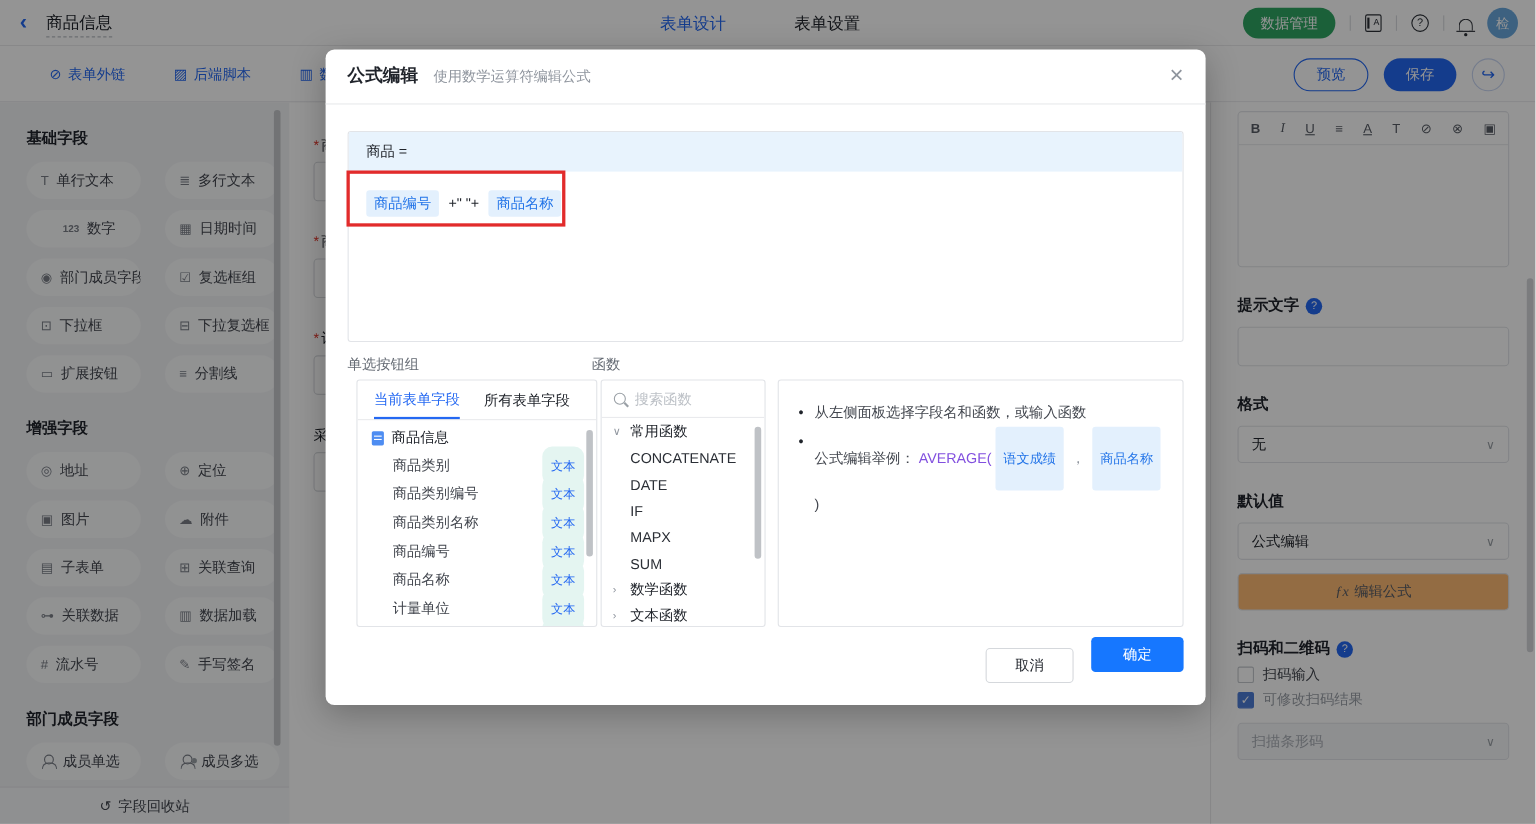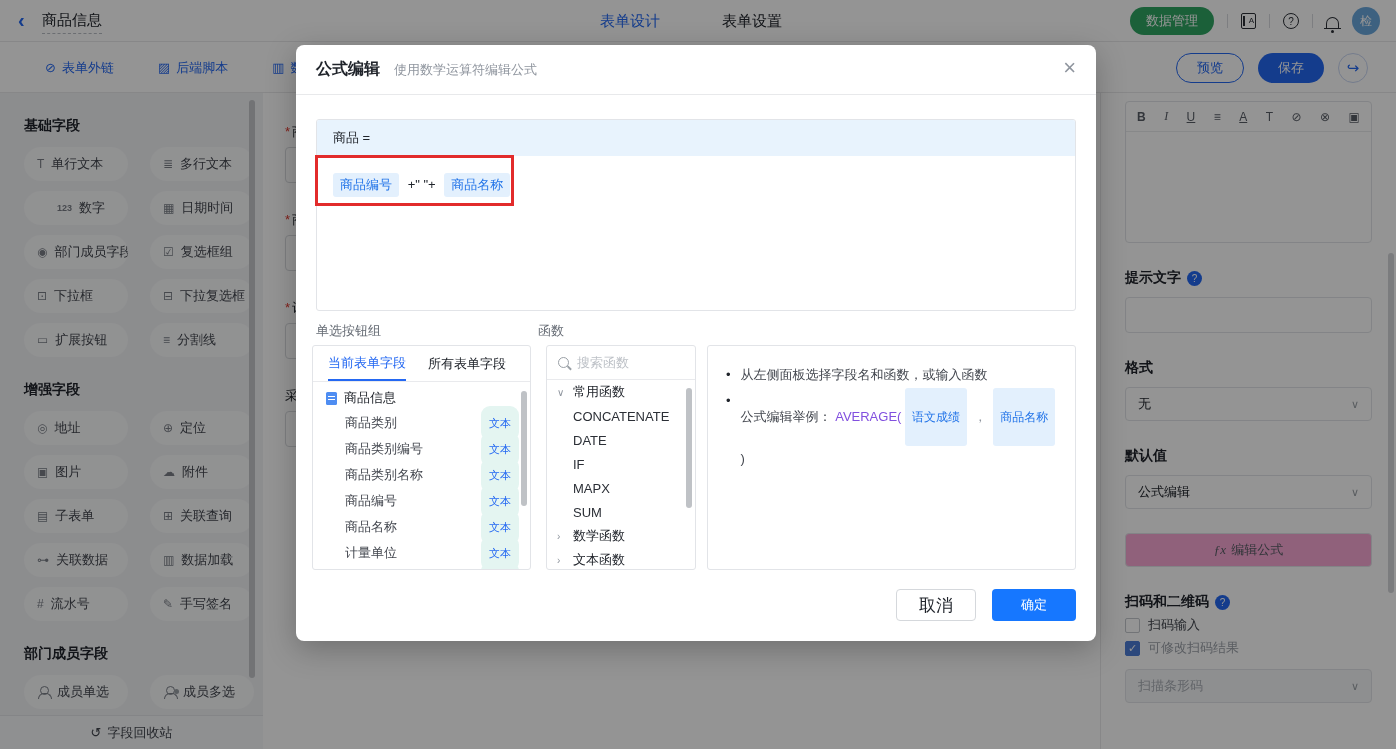--- a/index.html
+++ b/index.html
@@ -67,21 +67,21 @@
   .editor-tools { height:30px; border-bottom:1px solid #e9eaed; display:flex; align-items:center; justify-content:space-between; padding:0 11px; color:#585d66; font-size:12px; }
   .rt { cursor:pointer; }
   .rt.b { font-weight:bold; } .rt.i { font-style:italic; font-family:"Liberation Serif", serif; }
   .rt.u, .rt.a { text-decoration:underline; }
   .p-label { font-size:14px; font-weight:bold; color:#20242b; margin-top:26px; display:flex; align-items:center; gap:6px; }
   .q-badge { width:15px; height:15px; border-radius:50%; background:#2468f2; color:#fff; font-size:10px; display:inline-flex; align-items:center; justify-content:center; font-weight:normal; }
   .p-input { margin-top:10px; height:36px; width:100%; border:1px solid #e2e4e8; border-radius:4px; font-size:13px; padding:0 10px; font-family:inherit; }
   .p-select { margin-top:10px; height:34px; border:1px solid #e2e4e8; border-radius:4px; display:flex; align-items:center; justify-content:space-between; padding:0 12px; font-size:13px; color:#20242b; cursor:pointer; }
   .p-select .chev { color:#9aa0a6; font-size:11px; }
   .p-select.disabled { background:#f5f6f8; color:#a9aeb5; cursor:default; }
-  .fx-btn { margin-top:24px; height:34px; width:100%; border:1px solid #e2e4e8; border-radius:4px; background:#f9a8d4; font-size:13px; color:#585d66; display:flex; align-items:center; justify-content:center; gap:5px; cursor:pointer; }
+  .fx-btn { margin-top:12px; height:34px; width:100%; border:1px solid #e2e4e8; border-radius:4px; background:#fdba74; font-size:13px; color:#585d66; display:flex; align-items:center; justify-content:center; gap:5px; cursor:pointer; }
   .fx-g { font-style:italic; font-family:"Liberation Serif", serif; }
   .chk-row { margin-top:5px; display:flex; align-items:center; gap:8px; font-size:13px; color:#42464e; cursor:pointer; }
   .chk { width:15px; height:15px; border:1px solid #c4c8cd; border-radius:2px; background:#fff; flex:none; }
   .chk.checked { background:#4d7cd6; border-color:#4d7cd6; color:#fff; font-size:11px; display:flex; align-items:center; justify-content:center; }
   .chk-row.dim { color:#9ba0a8; }
   .p-scroll { position:absolute; right:2px; top:160px; width:6px; height:340px; border-radius:3px; background:#d4d6da; }
 
   
   .overlay { position:absolute; inset:0; background:rgba(0,0,0,0.42); z-index:10; }
   .modal { position:absolute; left:296px; top:45px; width:800px; height:596px; background:#fff; border-radius:8px; box-shadow:0 8px 30px rgba(0,0,0,0.25); z-index:20; }
@@ -92,21 +92,21 @@
 
   .f-box { position:absolute; left:20px; top:74px; width:760px; height:192px; border:1px solid #e2e4e8; border-radius:3px; overflow:hidden; }
   .f-head { height:36px; background:#e8f3fd; display:flex; align-items:center; padding:0 16px; font-size:13px; color:#20242b; }
   .f-body { padding:17px 16px; cursor:text; }
   .chip { display:inline-block; background:#e3f0fd; color:#2173e8; border-radius:3px; padding:3px 7px; font-size:13px; cursor:pointer; }
   .f-op { margin:0 5px; color:#20242b; font-size:13px; }
   .red-annotation { position:absolute; left:19px; top:110px; width:199px; height:51px; border:3px solid #e22b2b; z-index:5; pointer-events:none; }
 
   .sec-label { position:absolute; top:277px; font-size:13px; color:#646a73; }
   .m-panel { position:absolute; top:300px; height:225px; border:1px solid #e2e4e8; border-radius:3px; background:#fff; overflow:hidden; }
-  .vars-panel { left:16px; width:219px; }
+  .vars-panel { left:28px; width:219px; }
   .v-tabs { height:36px; border-bottom:1px solid #e9eaed; display:flex; align-items:stretch; gap:22px; padding:0 15px; }
   .v-tab { display:flex; align-items:center; font-size:13px; color:#20242b; cursor:pointer; white-space:nowrap; }
   .v-tab.active { color:#2468f2; border-bottom:2px solid #2468f2; }
   .v-root { height:28px; display:flex; align-items:center; gap:7px; padding:4px 0 0 13px; font-size:13px; color:#20242b; cursor:pointer; }
   .icon-doc { width:11px; height:13px; background:#4e8df2; border-radius:1.5px; position:relative; flex:none; }
   .icon-doc::after { content:''; position:absolute; left:2px; top:4px; width:7px; height:1.5px; background:#fff; box-shadow:0 3px 0 #fff; }
   .v-row { height:26px; display:flex; align-items:center; padding:0 11px 0 32px; cursor:pointer; }
   .v-name { flex:1; font-size:13px; color:#42464e; }
   .badge { background:#e4f5f1; color:#2468f2; font-size:11px; border-radius:9px; padding:10px 8px; }
   .v-scroll { position:absolute; right:3px; top:45px; width:6px; height:115px; border-radius:3px; background:#bfc2c6; }
@@ -123,21 +123,21 @@
   .fn-scroll { position:absolute; right:3px; top:42px; width:6px; height:120px; border-radius:3px; background:#bfc2c6; }
 
   .hint-panel { left:411px; width:369px; padding:16px 18px; }
   .hint-line { display:flex; gap:10px; font-size:13px; color:#42464e; line-height:26px; }
   .hint-line .dot { color:#20242b; }
   .fn-name { color:#8250df; }
   .chip-sm { display:inline-block; background:#e3f0fd; color:#2173e8; border-radius:3px; padding:16px 7px; font-size:12px; }
   .hint-comma { color:#8f959e; margin:0 3px; }
 
   .m-footer { position:absolute; right:20px; bottom:20px; display:flex; gap:16px; }
-  .btn-cancel { width:80px; height:32px; border:1px solid #d5d8dc; border-radius:4px; background:#fff; font-size:17px; color:#20242b; cursor:pointer; }
+  .btn-cancel { width:80px; height:32px; border:1px solid #d5d8dc; border-radius:4px; background:#fff; font-size:13px; color:#20242b; cursor:pointer;margin-top:10px; }
   .btn-confirm { width:84px; height:32px; border:none; border-radius:4px; background:#1677ff; font-size:13px; color:#fff; cursor:pointer; }
 </style>
 </head>
 <body>
 
 <div class="page">
 
   <header class="topbar">
     <span class="back">‹</span>
     <span class="doc-title">商品信息</span>

